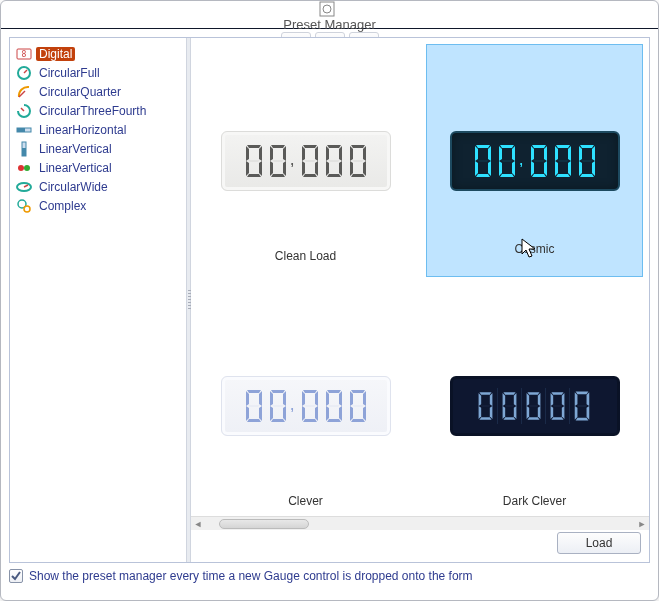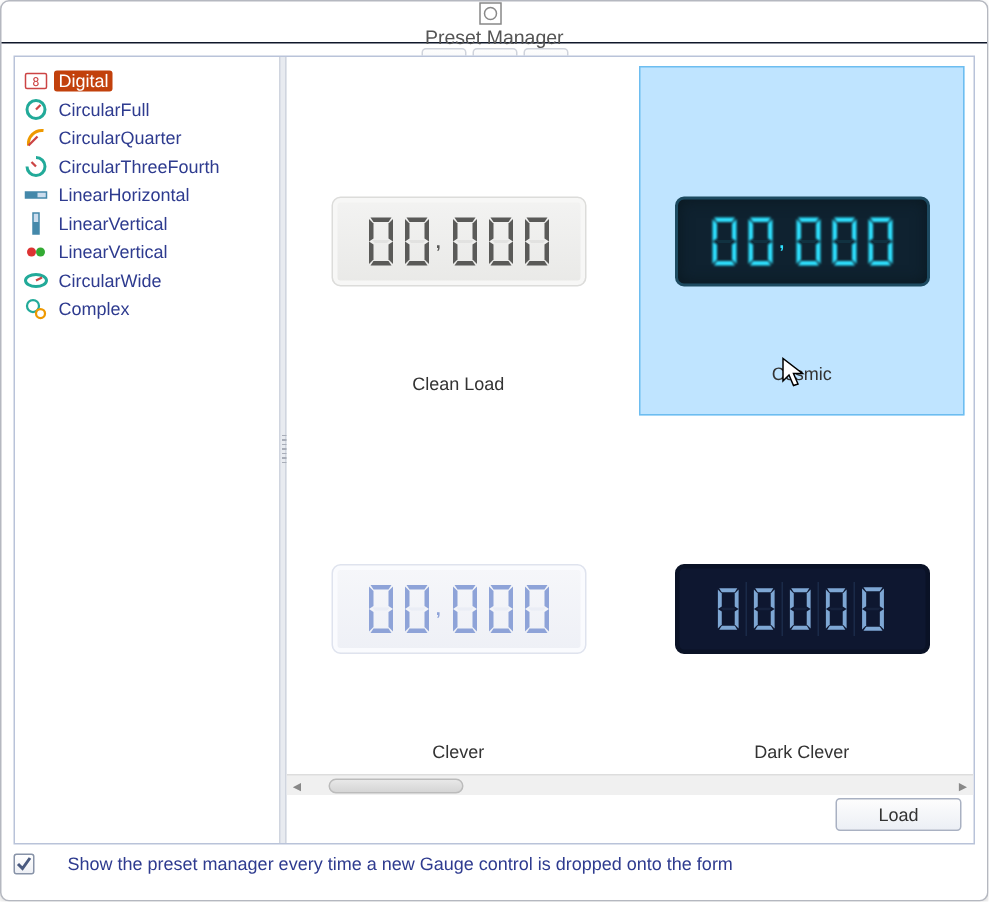--- a/index.html
+++ b/index.html
@@ -216,21 +216,21 @@
     background: linear-gradient(#fdfdfd,#eceff5);
     border-radius: 3px;
     font-size: 12px;
     color: #333;
     cursor: pointer;
     padding: 0 10px;
   }
   .footer {
     margin-top: 6px;
     display:flex; align-items:center;
-    gap: 22px;
+    gap: 6px;
   }
   .checkbox {
     width: 14px; height: 14px;
     border: 1px solid #8893a8;
     background: linear-gradient(#fff,#eef0f5);
     display:flex; align-items:center; justify-content:center;
     cursor:pointer;
     border-radius: 2px;
   }
   .checkbox svg { display:block; }

